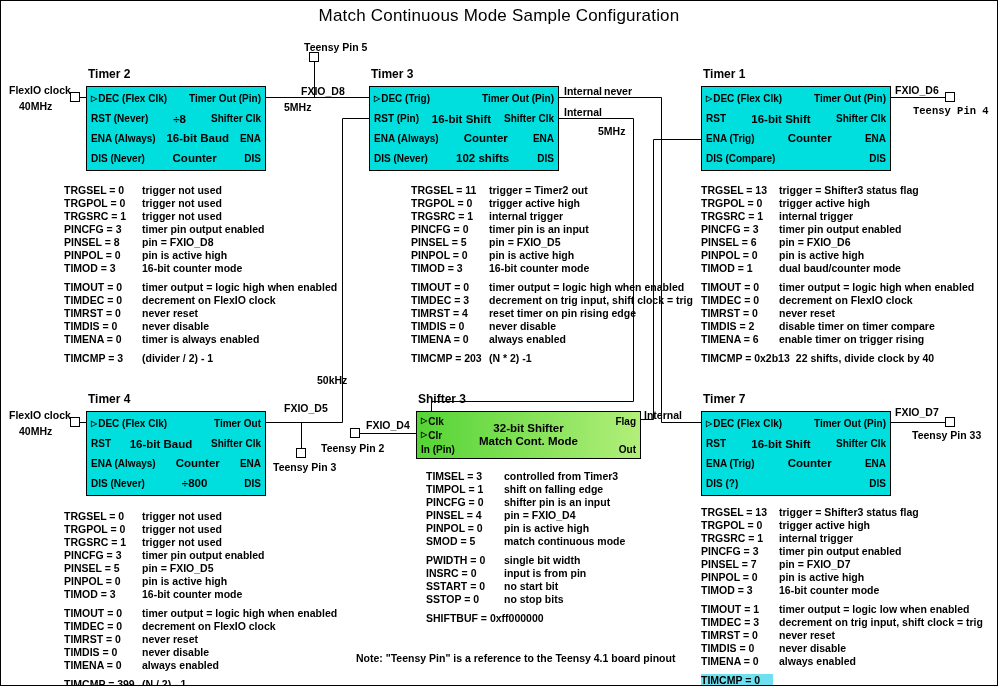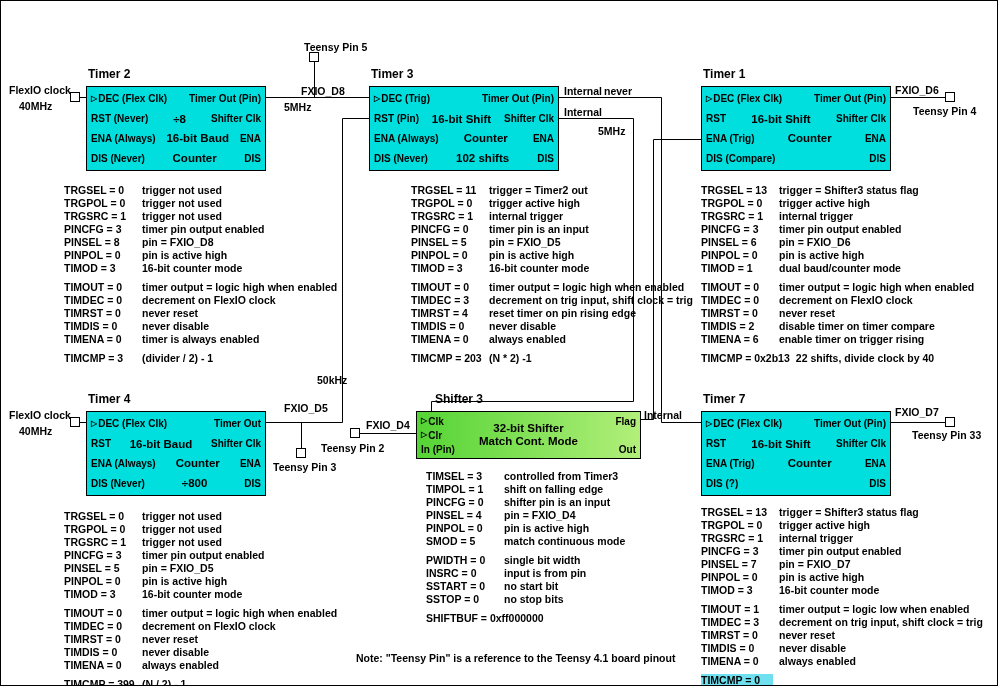--- a/index.html
+++ b/index.html
@@ -58,20 +58,21 @@
       <polyline points="359,432.5 415,432.5"></polyline>
       <polyline points="558,96.5 660.5,96.5 660.5,421.5 700,421.5"></polyline>
       <polyline points="558,117.5 632.5,117.5 632.5,400.5 430.5,400.5 430.5,410"></polyline>
       <polyline points="640,418.5 652.5,418.5 652.5,138.5 700,138.5"></polyline>
       <polyline points="890,96.5 944,96.5"></polyline>
       <polyline points="890,421.5 944,421.5"></polyline>
       <polyline points="79,421.5 85,421.5"></polyline>
     </g>
   </svg>
 
+  <div class="page-title">Match Continuous Mode Sample Configuration</div>
 
 <div class="block-title" style="left: 87px; top: 66px;">Timer 2</div>
     <div class="block timer" style="left: 85px; top: 85px; width: 180px; height: 85px;">
       <div class="prow">
         <span class="pl">
           <span class="arr">▷</span>
           <span>DEC (Flex Clk)</span>
         </span>
         <span class="pc"></span>
         <span class="pr">Timer Out (Pin)</span>
@@ -427,21 +428,21 @@
           <span class="cd">always enabled</span>
         </div>
       </div>
       <div class="cgroup">
         <div class="crow">
           <span class="cp">TIMCMP = 399</span>
           <span class="cd">(N / 2) - 1</span>
         </div>
       </div>
     </div>
-    <div class="block-title" style="left: 417px; top: 391px; margin-left: 17px;">Shifter 3</div>
+    <div class="block-title" style="left: 417px; top: 391px;">Shifter 3</div>
     <div class="block shifter" style="left: 415px; top: 410px; width: 225px; height: 48px;">
       <div class="prow">
         <span class="pl">
           <span class="arr">▷</span>
           <span>Clk</span>
         </span>
         <span class="pc"></span>
         <span class="pr">Flag</span>
       </div>
       <div class="prow">
@@ -611,21 +612,21 @@
     <div class="ann" style="left: 8px; top: 83px;">FlexIO clock</div>
     <div class="ann" style="left: 18px; top: 99px;">40MHz</div>
     <div class="ann" style="left: 303px; top: 40px;">Teensy Pin 5</div>
     <div class="ann" style="left: 280px; top: 84px; padding-left: 20px;">FXIO_D8</div>
     <div class="ann" style="left: 283px; top: 100px;">5MHz</div>
     <div class="ann" style="left: 563px; top: 84px;">Internal</div>
     <div class="ann" style="left: 603px; top: 84px;">never</div>
     <div class="ann" style="left: 563px; top: 105px;">Internal</div>
     <div class="ann" style="left: 597px; top: 124px;">5MHz</div>
     <div class="ann" style="left: 894px; top: 83px;">FXIO_D6</div>
-    <div class="ann" style="left: 912px; top: 104px;">Teensy Pin 4</div>
+    <div class="ann" style="left: 912px; top: 104px; font-family: Liberation Mono, monospace;">Teensy Pin 4</div>
     <div class="ann" style="left: 316px; top: 373px;">50kHz</div>
     <div class="ann" style="left: 283px; top: 401px;">FXIO_D5</div>
     <div class="ann" style="left: 8px; top: 408px;">FlexIO clock</div>
     <div class="ann" style="left: 18px; top: 424px;">40MHz</div>
     <div class="ann" style="left: 272px; top: 460px;">Teensy Pin 3</div>
     <div class="ann" style="left: 365px; top: 418px;">FXIO_D4</div>
     <div class="ann" style="left: 320px; top: 441px;">Teensy Pin 2</div>
     <div class="ann" style="left: 643px; top: 408px;">Internal</div>
     <div class="ann" style="left: 894px; top: 405px;">FXIO_D7</div>
     <div class="ann" style="left: 911px; top: 428px;">Teensy Pin 33</div>

